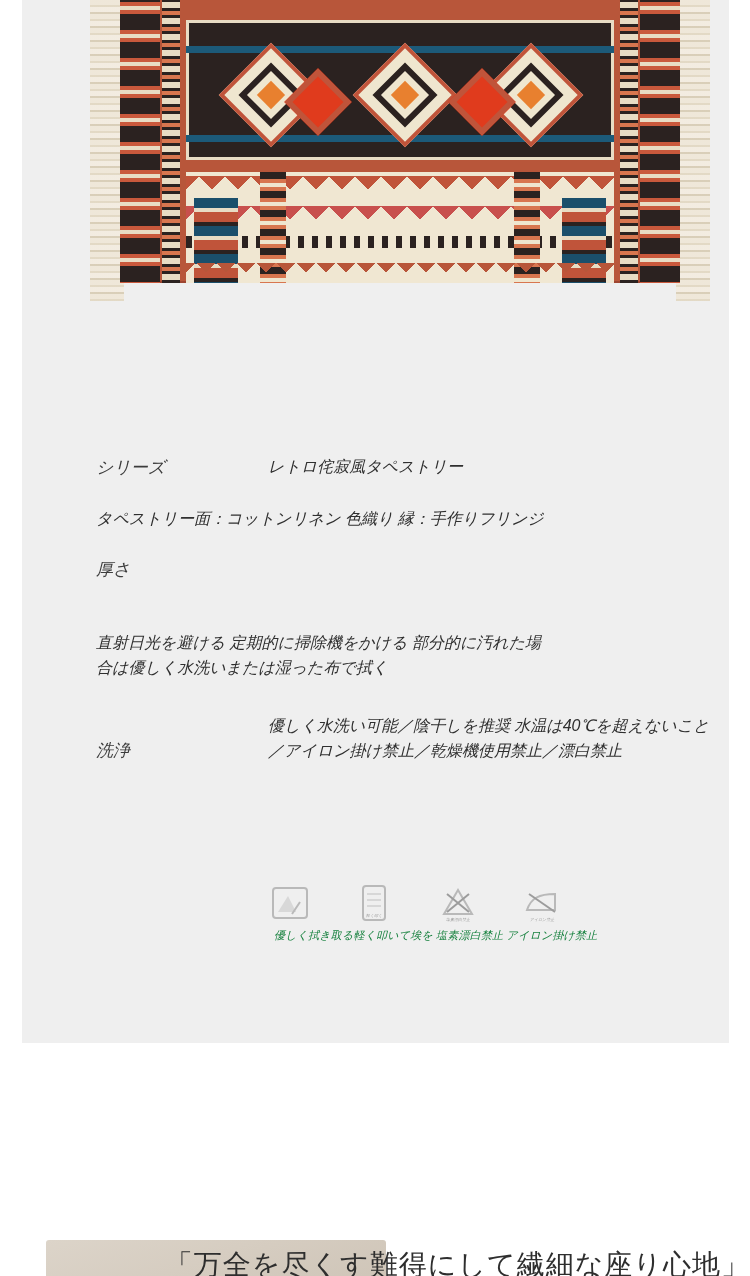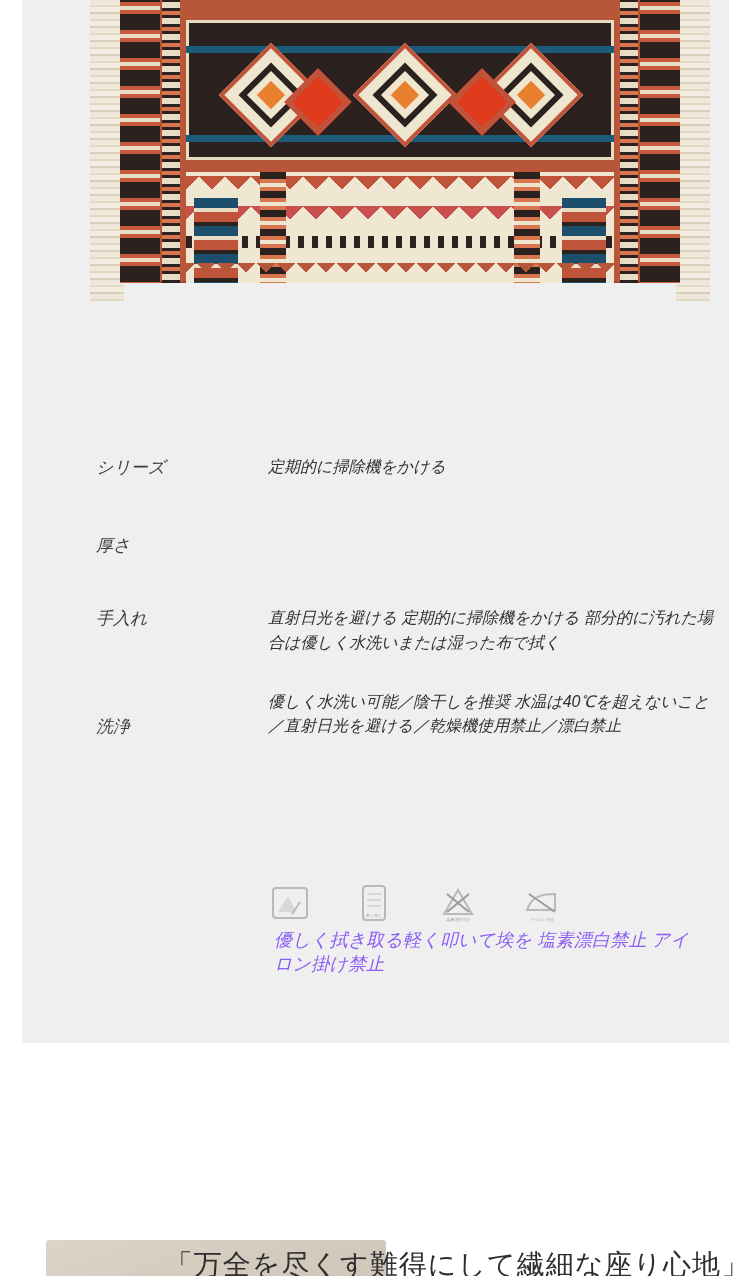--- a/index.html
+++ b/index.html
@@ -250,22 +250,22 @@
     height: 42px;
     position: relative;
     color: #b9b9b9;
   }
   .care-icon svg { display: block; }
   .care-caption {
     position: absolute;
     left: 252px;
     top: 928px;
     width: 420px;
-    font-size: 18px;
-    color: #8b5cf6;
+    font-size: 11px;
+    color: #15803d;
     letter-spacing: .2px;
   }
 
   
   .bottom-section {
     position: absolute;
     left: 0;
     top: 1043px;
     width: 750px;
     height: 233px;
@@ -327,34 +327,34 @@
           <div class="tall-motif t2"></div>
           <div class="zig"></div>
         </div>
       </div>
     </div>
   </div>
 
   <div class="specs">
     <div class="spec-row">
       <div class="spec-label">シリーズ</div>
-      <div class="spec-value">定期的に掃除機をかける</div>
+      <div class="spec-value">レトロ侘寂風タペストリー</div>
     </div>
     <div class="spec-row">
+      <div class="spec-value">タペストリー面：コットンリネン 色織り 縁：手作りフリンジ</div>
     </div>
     <div class="spec-row">
       <div class="spec-label">厚さ</div>
     </div>
     <div class="spec-row gap-before">
-      <div class="spec-label">手入れ</div>
       <div class="spec-value">直射日光を避ける 定期的に掃除機をかける 部分的に汚れた場合は優しく水洗いまたは湿った布で拭く</div>
     </div>
     <div class="spec-row gap-before2">
       <div class="spec-label">洗浄</div>
-      <div class="spec-value">優しく水洗い可能／陰干しを推奨 水温は40℃を超えないこと／直射日光を避ける／乾燥機使用禁止／漂白禁止</div>
+      <div class="spec-value">優しく水洗い可能／陰干しを推奨 水温は40℃を超えないこと／アイロン掛け禁止／乾燥機使用禁止／漂白禁止</div>
     </div>
   </div>
 
   <div class="care-icons">
     <div class="care-icon">
       <svg viewBox="0 0 40 42" width="40" height="42" fill="none" stroke="#b9b9b9" stroke-width="2">
         <rect x="3" y="6" width="34" height="30" rx="3"></rect>
         <path d="M8 30 L18 14 L26 30 Z" fill="#d8d8d8" stroke="none"></path>
         <path d="M22 32 L30 20" stroke="#b9b9b9"></path>
       </svg>

